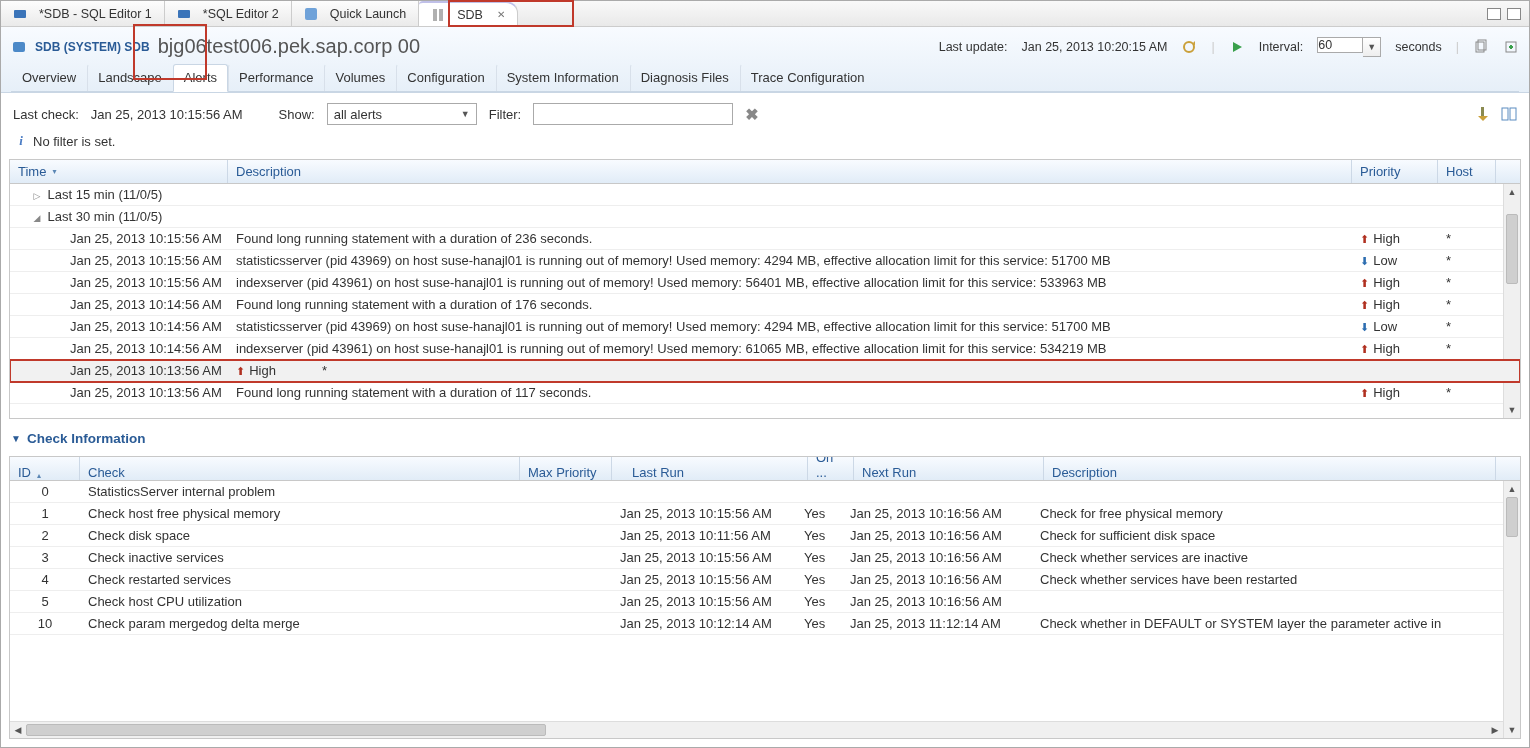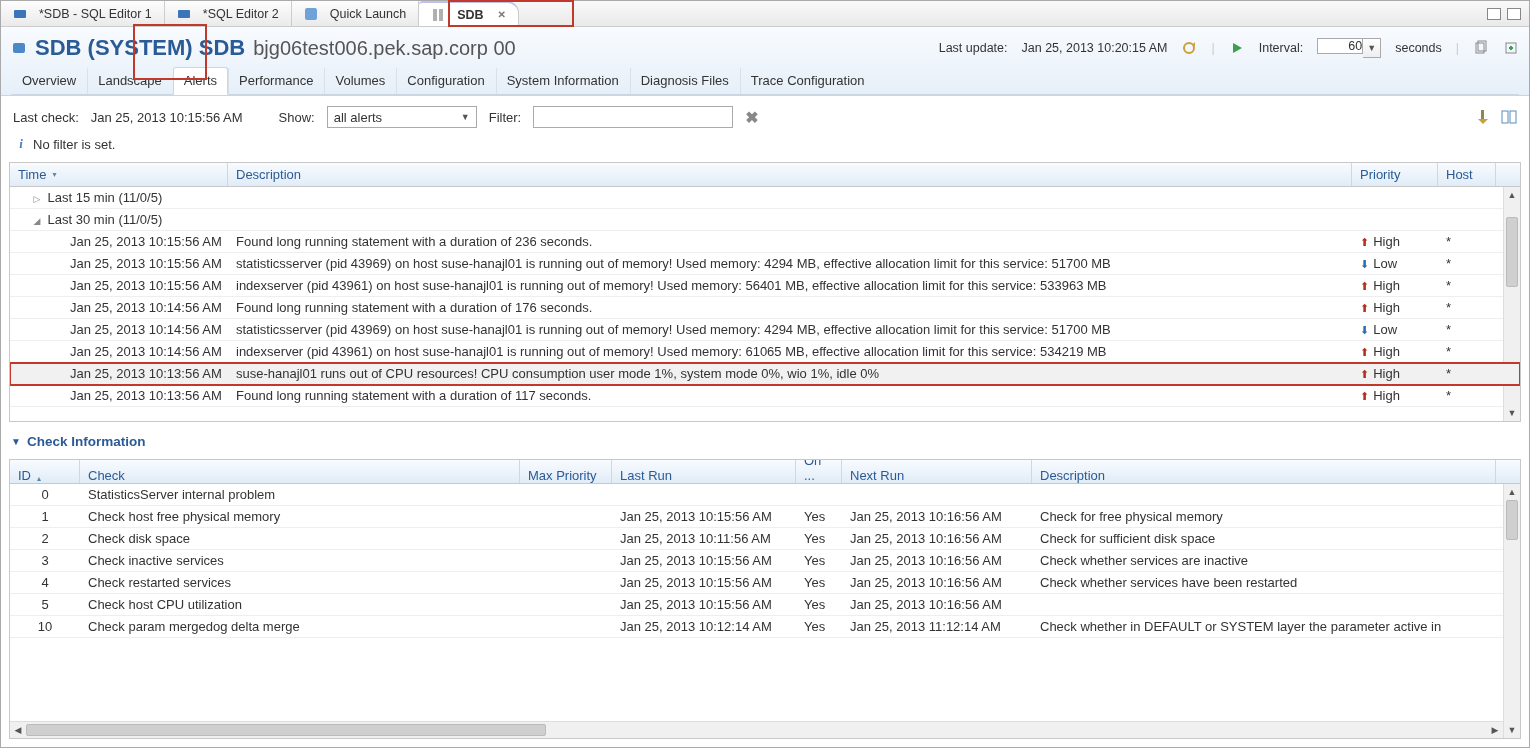--- a/index.html
+++ b/index.html
@@ -36,58 +36,57 @@
     padding: 0 12px;
     border-right: 1px solid #ccc;
     background: linear-gradient(#fdfdfd, #eaeaea);
     cursor: pointer;
     font-size: 12.5px;
   }
   .tab.active {
     background: #fff;
     border-top: 2px solid #c0c0e8;
     border-radius: 4px 12px 0 0;
-    font-weight: bold;
   }
   .tab .icon { width: 14px; height: 14px; display:inline-block; }
   .tab-highlight { border: 2px solid #c0392b; position: absolute; left: 447px; top: -1px; width: 126px; height: 27px; pointer-events:none; }
   .tab-close { font-size: 10px; color: #777; margin-left: 2px; }
   .window-controls { margin-left: auto; display:flex; gap:6px; padding-right:8px; align-items:center; color:#555;font-size:11px;}
   .winbtn { width:14px; height:12px; border:1px solid #888; background:#fff;}
   
   .header-band {
     background: linear-gradient(#f8fbff, #e6eff8);
     border-bottom: 1px solid #c9d6e4;
     padding: 8px 10px 0 10px;
   }
   .header-row1 {
     display: flex;
     align-items: center;
     gap: 8px;
   }
   .header-title {
     color: #2a5b96;
-    font-size: 22px;
+    font-size: 12px;
     font-weight: 600;
   }
   .header-sub {
     color: #555;
     font-size: 20px;
   }
   .header-right {
     margin-left: auto;
     display: flex;
     align-items: center;
     gap: 14px;
     font-size: 12.5px;
     color:#333;
   }
   .icon-small { width:16px; height:16px; display:inline-block;}
   .interval-input {
-    border:1px solid #aaa; background:#fff; width:46px; height:16px; text-align:right;
+    border:1px solid #aaa; background:#fff; width:46px; height:16px; text-align:left;
   }
   .interval-dd { border:1px solid #aaa;background:linear-gradient(#fff,#eee); width:18px; height:20px; display:flex; align-items:center; justify-content:center; font-size:9px; color:#555; border-left:none;}
   
   .inner-tabs {
     display: flex;
     margin-top: 6px;
     border-bottom: 1px solid #c9d6e4;
     font-size: 13px;
   }
   .inner-tab {
@@ -149,21 +148,21 @@
   
   .section-hdr { display:flex; align-items:center; gap:6px; padding:4px 10px; color:#2a5b96; font-weight:bold; font-size:13.5px; cursor:pointer;}
   .section-hdr .tw { color:#2a5b96; font-size:10px;}
   
   .check-wrap { border:1px solid #c8c8c8; margin:6px 8px 8px 8px; flex:1; position:relative; overflow:hidden; min-height:0;}
   .check-head { display:flex; background:linear-gradient(#f8fbff,#e1ecf7); border-bottom:1px solid #c8c8c8; height:24px; font-size:13px;}
   .check-head .th { color:#2a5b96;align-items:flex-end;}
   .cth-id { width:70px;}
   .cth-check { width:440px;}
   .cth-max { width:92px;}
-  .cth-last { width:184px;}
+  .cth-last { width:184px;margin-left:12px;}
   .cth-on { width:46px;}
   .cth-next { width:190px;}
   .cth-desc { flex:1;}
   .cth-scroll{ width:24px; border-right:none;}
   .check-body { overflow:hidden; position:relative; height: calc(100% - 24px);}
   .check-body .trow .cell { padding:0 8px;}
   .cc-id{ width:70px; text-align:center;}
   .cc-check{ width:440px;}
   .cc-max{ width:92px;}
   .cc-last{ width:184px;}
@@ -381,21 +380,20 @@
           </div>
           <div class="trow">
             <div class="cell cell-time">Jan 25, 2013 10:14:56 AM</div>
             <div class="cell cell-desc">indexserver (pid 43961) on host suse-hanajl01 is running out of memory! Used memory: 61065 MB, effective allocation limit for this service: 534219 MB</div>
             <div class="cell cell-prio"><span class="prio-icon-up">⬆</span>High</div>
             <div class="cell cell-host">*</div>
             <div class="cell cell-scroll"></div>
           </div>
           <div class="trow highlighted">
             <div class="cell cell-time">Jan 25, 2013 10:13:56 AM</div>
-            <div class="cell cell-desc">suse-hanajl01 runs out of CPU resources! CPU consumption user mode 1%, system mode 0%, wio 1%, idle 0%</div>
             <div class="cell cell-prio"><span class="prio-icon-up">⬆</span>High</div>
             <div class="cell cell-host">*</div>
             <div class="cell cell-scroll"></div>
           </div>
           <div class="trow">
             <div class="cell cell-time">Jan 25, 2013 10:13:56 AM</div>
             <div class="cell cell-desc">Found long running statement with a duration of 117 seconds.</div>
             <div class="cell cell-prio"><span class="prio-icon-up">⬆</span>High</div>
             <div class="cell cell-host">*</div>
             <div class="cell cell-scroll"></div>

